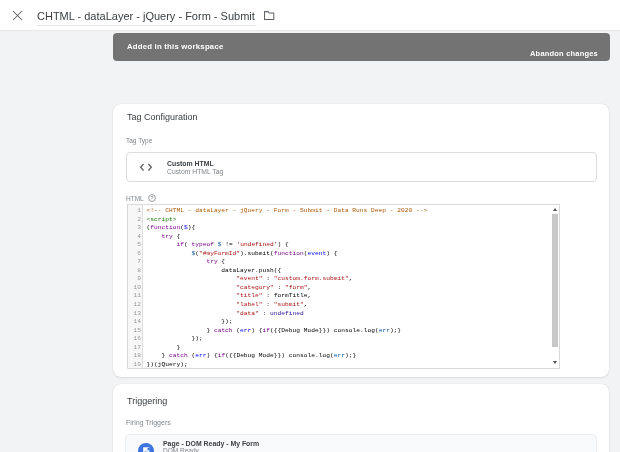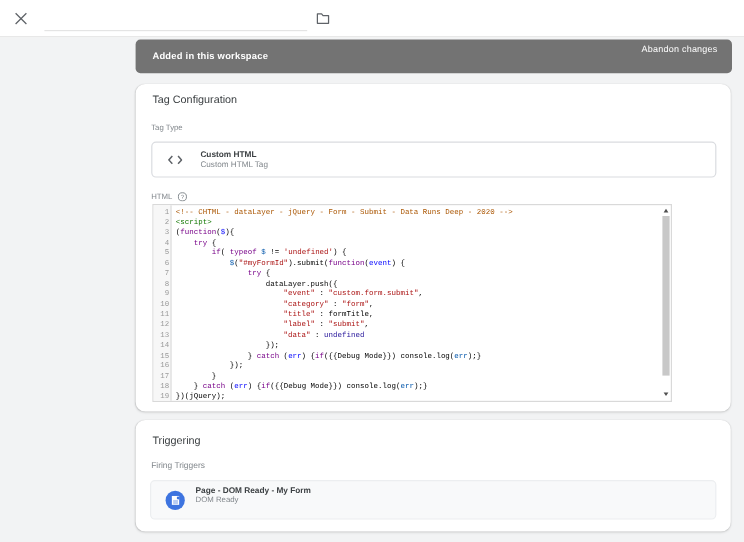--- a/index.html
+++ b/index.html
@@ -5,22 +5,22 @@
 * { margin:0; padding:0; box-sizing:border-box; }
 html,body { width:620px; height:452px; overflow:hidden; }
 body { font-family:"Liberation Sans", sans-serif; background:#f2f3f4; position:relative; }
 .header { position:absolute; left:0; top:0; width:620px; height:31px; background:#fff; border-bottom:1px solid #e8e8e8; }
 .xicon { position:absolute; left:12.3px; top:9.6px; width:11px; height:11px; }
 .title { position:absolute; left:37px; top:10.5px; font-size:11px; line-height:11px; color:#3c4043; letter-spacing:0px; }
 .titleline { position:absolute; left:37px; top:24.5px; width:219px; height:1px; background:#e4e4e4; }
 .folder { position:absolute; left:263px; top:10px; }
 .banner { position:absolute; left:113px; top:33px; width:497px; height:28px; background:#737373; border-radius:4px; color:#fff; }
 .banner .l { position:absolute; left:14px; top:8.5px; font-size:7.8px; font-weight:bold; letter-spacing:0.2px; }
-.banner .r { position:absolute; right:12px; top:3px; font-size:7.5px; font-weight:normal; letter-spacing:0.2px;margin-left:40px; }
-.card { position:absolute; left:113px; background:#fff; border-radius:8px; width:496px; box-shadow:0 1px 2px rgba(0,0,0,0.09), 0 0 1px rgba(0,0,0,0.14); }
+.banner .r { position:absolute; right:12px; top:16px; font-size:7.5px; font-weight:bold; letter-spacing:0.2px;margin-left:40px; }
+.card { position:absolute; left:113px; background:#fff; border-radius:8px; width:496px; box-shadow:0 1px 2px rgba(0,0,0,0.09), 0 0 1px rgba(0,0,0,0.14);margin-top:34px; }
 .card1 { top:70px; height:273px; }
 .card2 { top:350px; height:93px;text-decoration:underline; }
 .sectitle { position:absolute; left:14px; font-size:9px; color:#3c4043; }
 .smalllabel { position:absolute; left:13px; font-size:6.5px; color:#80868b; }
 .tagbox { position:absolute; left:13px; top:48px; width:471px; height:30px; border:1px solid #dadce0; border-radius:4px; }
 .codeicon { position:absolute; left:13px; top:9.8px; }
 .tagname { position:absolute; left:40px; top:7.5px; font-size:6.9px; line-height:6.9px; font-weight:bold; color:#3c4043; }
 .tagsub { position:absolute; left:40px; top:15.5px; font-size:6.8px; line-height:6.8px; color:#80868b; }
 .qicon { position:absolute; left:22px; top:-0.5px; }
 .editor { position:absolute; left:13.5px; top:100px; width:433px; height:165px; border:1px solid #d9d9d9; background:#fff; }
@@ -42,20 +42,21 @@
 .trigcircle { position:absolute; left:12.4px; top:7.5px; width:16px; height:16px; border-radius:50%; background:#3d74e0; }
 .trigname { position:absolute; left:37px; top:6px; font-size:6.9px; line-height:6.9px; font-weight:bold; color:#3c4043; }
 .trigsub { position:absolute; left:37px; top:13px; font-size:6.5px; line-height:6.8px; color:#80868b; }
 </style>
 </head>
 <body>
 <div class="header">
   <svg class="xicon" viewBox="0 0 11 11">
       <path d="M1 1 L10 10 M10 1 L1 10" stroke="#5f6368" stroke-width="1.05" fill="none"></path>
     </svg>
+  <div class="title">CHTML - dataLayer - jQuery - Form - Submit</div>
   <div class="titleline"></div>
   <svg class="folder" width="12" height="11" viewBox="0 0 12 11">
       <path d="M1.5 9.4 L1.5 1.6 L5 1.6 L6.2 3 L10.8 3 L10.8 9.4 Z" fill="none" stroke="#5f6368" stroke-width="1.05" stroke-linejoin="round"></path>
     </svg>
 </div>
 <div class="banner">
     <span class="l">Added in this workspace</span>
     <span class="r">Abandon changes</span>
   </div>
 

